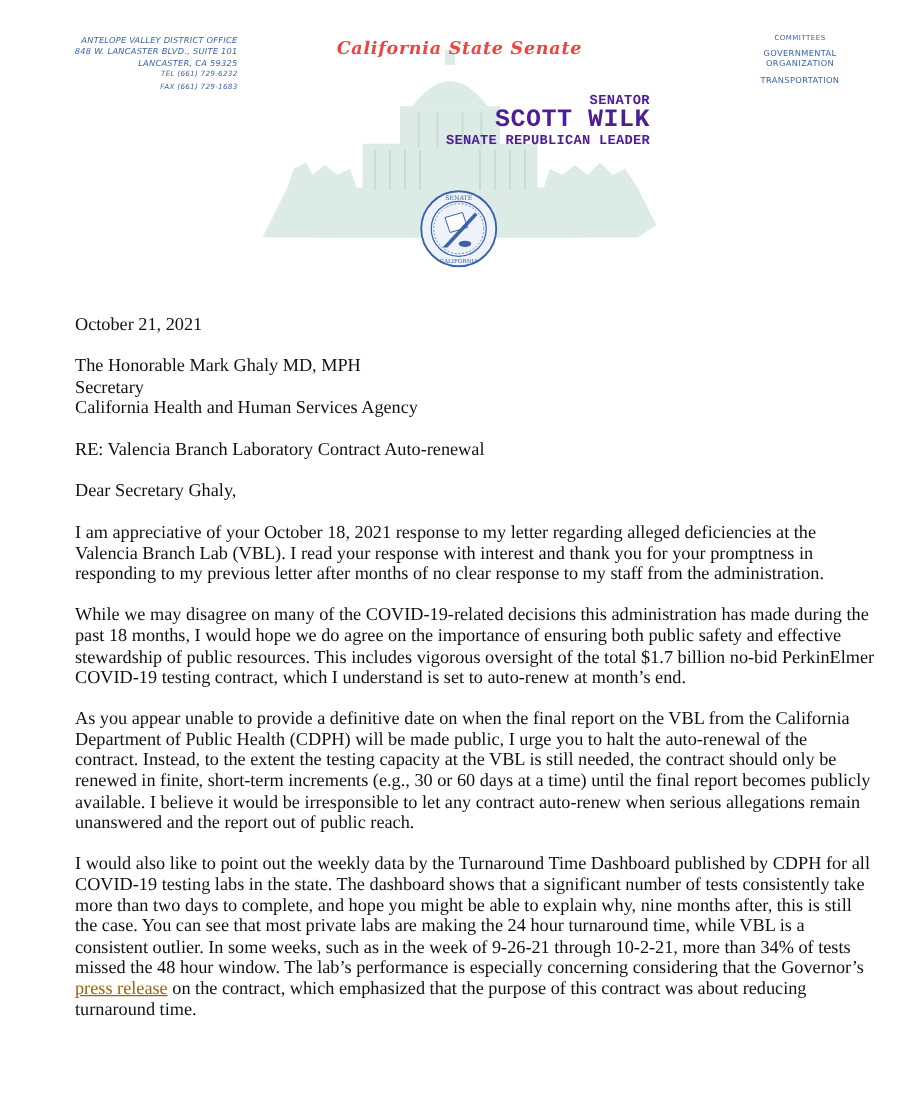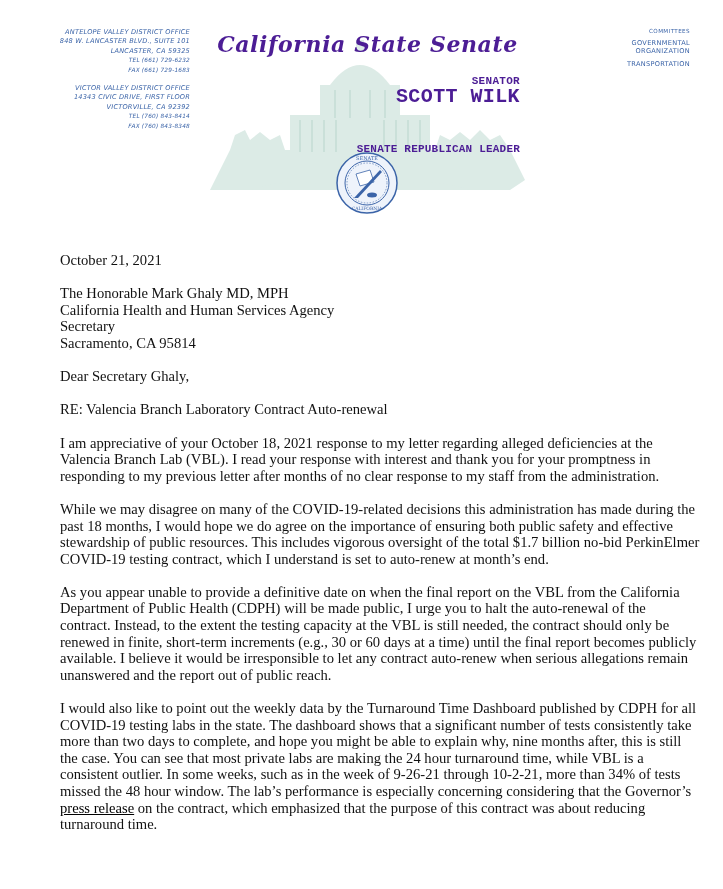--- a/index.html
+++ b/index.html
@@ -11,51 +11,51 @@
       font-family: "DejaVu Sans", sans-serif;
       color: #3b64a8;
       font-style: italic;
     }
     .office { margin-bottom: 9px; }
     .office div { font-size: 6.6px; line-height: 9.4px; letter-spacing: 0.2px; white-space: nowrap; }
     .office .small { font-size: 5.8px; }
 
     .committees {
       position: absolute; left: 590px; top: 28px; width: 100px;
-      text-align: right;
+      text-align: center;
       font-family: "DejaVu Sans", sans-serif;
       color: #3b64a8;
     }
     .committees .head { font-size: 5.6px; letter-spacing: 0.4px; margin-bottom: 5px; }
     .committees .item { font-size: 6.6px; line-height: 8.4px; letter-spacing: 0.3px; margin-bottom: 4px; }
 
     .capitol { position: absolute; left: 190px; top: 40px; width: 340px; height: 160px; }
 
     .senate-title {
       position: absolute; left: 200px; top: 31px; width: 335px; text-align: center;
       font-family: "DejaVu Serif", serif; font-weight: bold; font-style: italic;
-      font-size: 22px; color: #4c1d95; letter-spacing: 0.6px; white-space: nowrap;
+      font-size: 14px; color: #ef4444; letter-spacing: 0.6px; white-space: nowrap;
     }
     .senator-block {
       position: absolute; left: 220px; top: 74px; width: 300px; text-align: right;
       font-family: Liberation Mono, monospace; color: #4c1d95;
     }
     .senator-block .l1 { font-size: 11px; font-weight: bold; line-height: 14px; letter-spacing: 0.3px; }
     .senator-block .l2 { font-size: 20px; font-weight: bold; line-height: 18px; letter-spacing: 0.4px; }
-    .senator-block .l3 { font-size: 11px; font-weight: bold; line-height: 14px; letter-spacing: 0.2px; margin-top: 36px; }
+    .senator-block .l3 { font-size: 11px; font-weight: bold; line-height: 14px; letter-spacing: 0.2px; }
     .senator-block .l4 { font-size: 10.5px; line-height: 14px; letter-spacing: 0.1px; }
 
     .seal { position: absolute; left: 336px; top: 152px; width: 62px; height: 62px; }
 
     .letter {
       position: absolute; left: 60px; top: 252px; width: 640px;
       font-family: "Liberation Serif", serif; font-size: 14.6px; line-height: 16.6px; color: #111;
     }
     .letter p { margin: 0 0 16.6px 0; }
-    .letter a { color: #000000; text-decoration: underline; }
+    .letter a { color: #a16207; text-decoration: underline; }
   </style>
 </head>
 <body>
 
 <svg class="capitol" viewBox="0 0 340 160">
   <g fill="#dcebe6">
     <path d="M20 150 L40 110 L45 95 L55 90 L60 100 L70 92 L80 100 L90 95 L95 110 L245 110 L250 95 L260 100 L270 92 L280 100 L290 90 L300 100 L310 95 L320 110 L335 140 L320 150 Z"></path>
     <rect x="100" y="75" width="140" height="40"></rect>
     <rect x="130" y="45" width="80" height="35"></rect>
     <path d="M140 45 Q170 5 200 45 Z"></path>
@@ -79,27 +79,20 @@
 </svg>
 
 <div class="office-col">
   <div class="office">
     <div>ANTELOPE VALLEY DISTRICT OFFICE</div>
     <div>848 W. LANCASTER BLVD., SUITE 101</div>
     <div>LANCASTER, CA 59325</div>
     <div class="small">TEL (661) 729-6232</div>
     <div class="small">FAX (661) 729-1683</div>
   </div>
-  <div class="office">
-    <div>VICTOR VALLEY DISTRICT OFFICE</div>
-    <div>14343 CIVIC DRIVE, FIRST FLOOR</div>
-    <div>VICTORVILLE, CA 92392</div>
-    <div class="small">TEL (760) 843-8414</div>
-    <div class="small">FAX (760) 843-8348</div>
-  </div>
 </div>
 
 <div class="senate-title">California State Senate</div>
 
 <div class="senator-block">
   <div class="l1">SENATOR</div>
   <div class="l2">SCOTT WILK</div>
   <div class="l3">SENATE REPUBLICAN LEADER</div>
 </div>
 
@@ -117,23 +110,22 @@
 <div class="committees">
   <div class="head">COMMITTEES</div>
   <div class="item">GOVERNMENTAL ORGANIZATION</div>
   <div class="item">TRANSPORTATION</div>
 </div>
 
 <div class="letter">
   <p>October 21, 2021</p>
   <p class="addr">
     <span style="display:block">The Honorable Mark Ghaly MD, MPH</span>
+    <span style="display:block">Secretary</span>
     <span style="display:block">California Health and Human Services Agency</span>
-    <span style="display:block">Secretary</span>
-    <span style="display:block">Sacramento, CA 95814</span>
   </p>
+  <p>RE:  Valencia Branch Laboratory Contract Auto-renewal</p>
   <p>Dear Secretary Ghaly,</p>
-  <p>RE:  Valencia Branch Laboratory Contract Auto-renewal</p>
   <p>I am appreciative of your October 18, 2021 response to my letter regarding alleged deficiencies at the Valencia Branch Lab (VBL). I read your response with interest and thank you for your promptness in responding to my previous letter after months of no clear response to my staff from the administration.</p>
   <p>While we may disagree on many of the COVID-19-related decisions this administration has made during the past 18 months, I would hope we do agree on the importance of ensuring both public safety and effective stewardship of public resources. This includes vigorous oversight of the total $1.7 billion no-bid PerkinElmer COVID-19 testing contract, which I understand is set to auto-renew at month’s end.</p>
   <p>As you appear unable to provide a definitive date on when the final report on the VBL from the California Department of Public Health (CDPH) will be made public, I urge you to halt the auto-renewal of the contract. Instead, to the extent the testing capacity at the VBL is still needed, the contract should only be renewed in finite, short-term increments (e.g., 30 or 60 days at a time) until the final report becomes publicly available. I believe it would be irresponsible to let any contract auto-renew when serious allegations remain unanswered and the report out of public reach.</p>
   <p><span>I would also like to point out the weekly data by the Turnaround Time Dashboard published by CDPH for all COVID-19 testing labs in the state. The dashboard shows that a significant number of tests consistently take more than two days to complete, and hope you might be able to explain why, nine months after, this is still the case. You can see that most private labs are making the 24 hour turnaround time, while VBL is a consistent outlier. In some weeks, such as in the week of 9-26-21 through 10-2-21, more than 34% of tests missed the 48 hour window. The lab’s performance is especially concerning considering that the Governor’s </span><a href="#">press release</a><span> on the contract, which emphasized that the purpose of this contract was about reducing turnaround time.</span></p>
 </div>
 
 </body></html>

